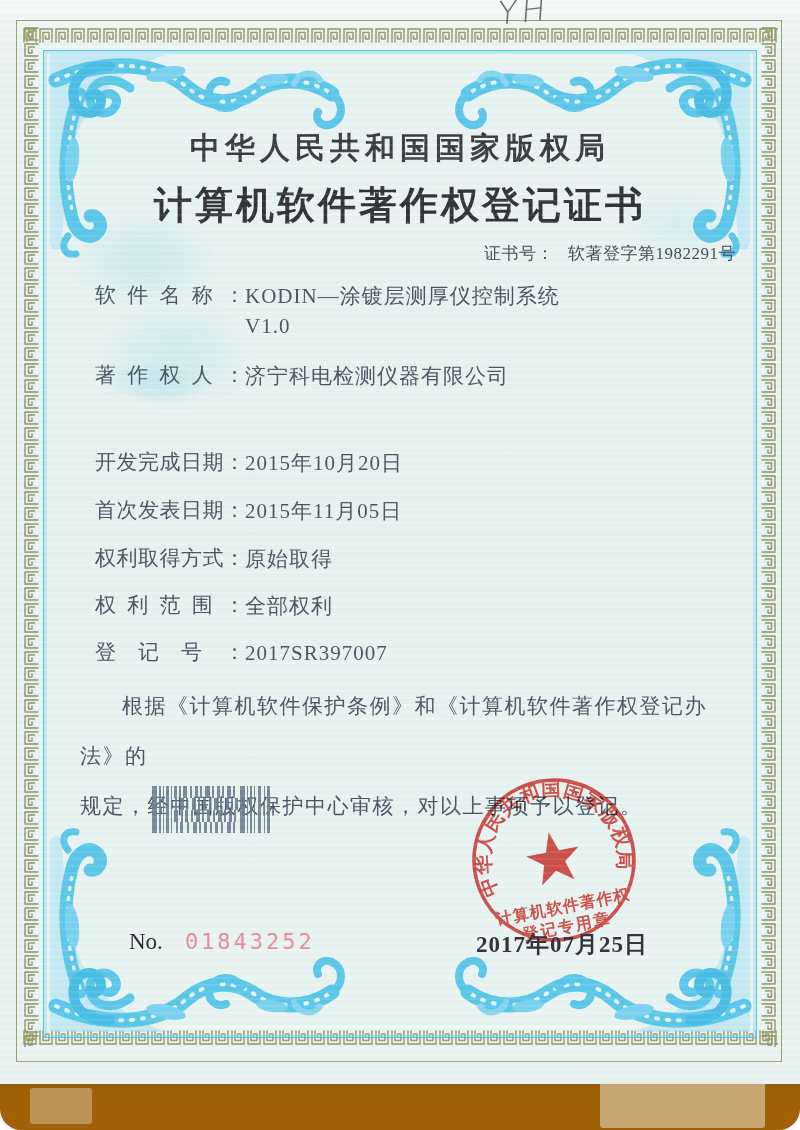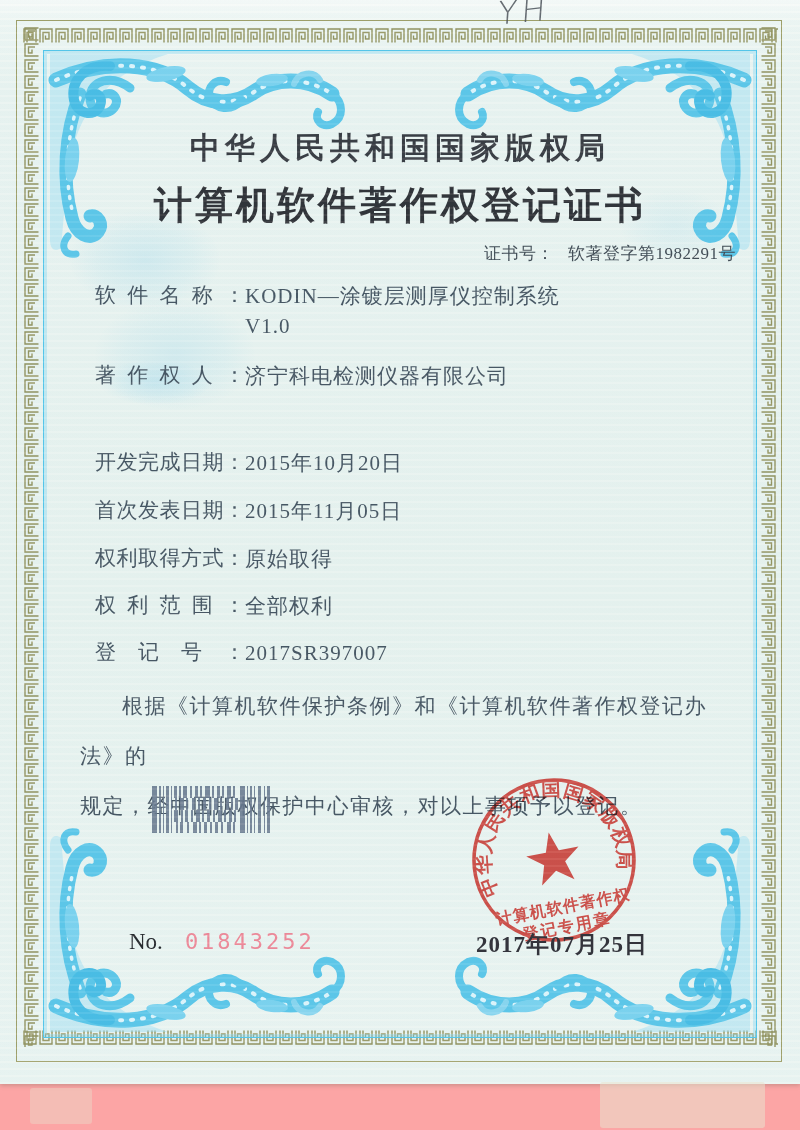--- a/index.html
+++ b/index.html
@@ -1,18 +1,18 @@
 <!DOCTYPE html>
 <html><head>
 <meta charset="utf-8">
 <style>
   * { margin:0; padding:0; box-sizing:border-box; }
   html,body { width:800px; height:1130px; background:#ffffff; overflow:hidden;
               font-family:"Liberation Serif", serif; }
-  .stage { position:relative; width:800px; height:1130px; background:#fca5a5; }
+  .stage { position:relative; width:800px; height:1130px; background:#a16207;border-radius:21px; }
 
   
   .paper { position:absolute; left:0; top:0; width:800px; height:1084px;
            background:linear-gradient(180deg,#f7faf8 0%, #eef6f3 2%, #e9f3f0 8%, #e7f2ee 55%, #eaf4f1 100%);
            box-shadow:0 2px 4px rgba(90,90,70,.25); }
   .paper:after { content:""; position:absolute; inset:0;
            background:repeating-linear-gradient(0deg, rgba(255,255,255,.10) 0 2px, rgba(170,215,230,.05) 2px 7px);
            pointer-events:none; }
 
   

